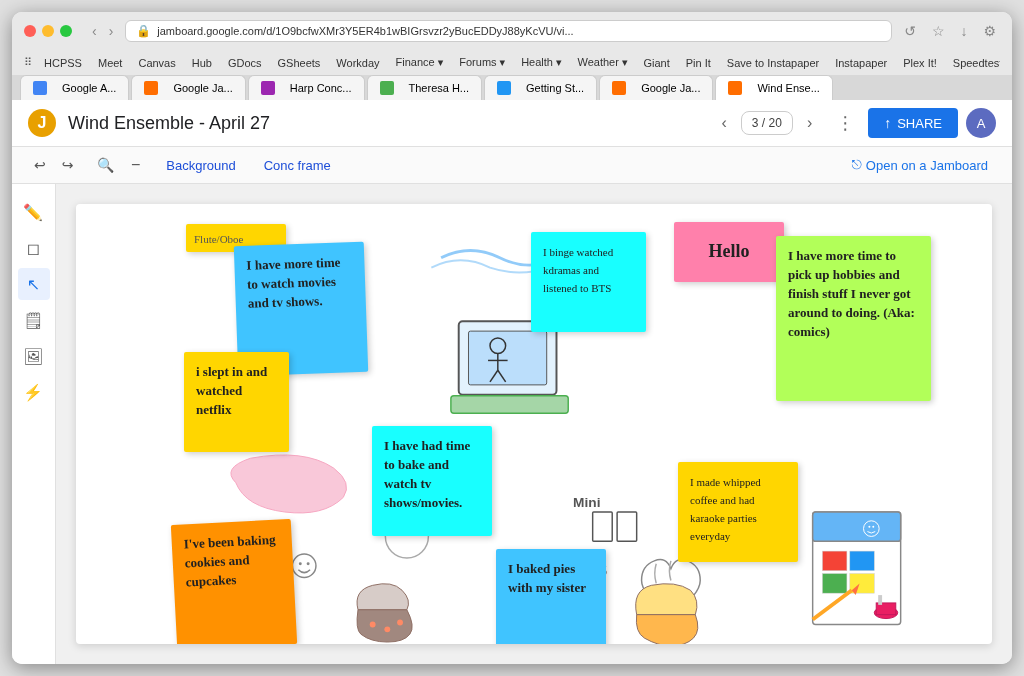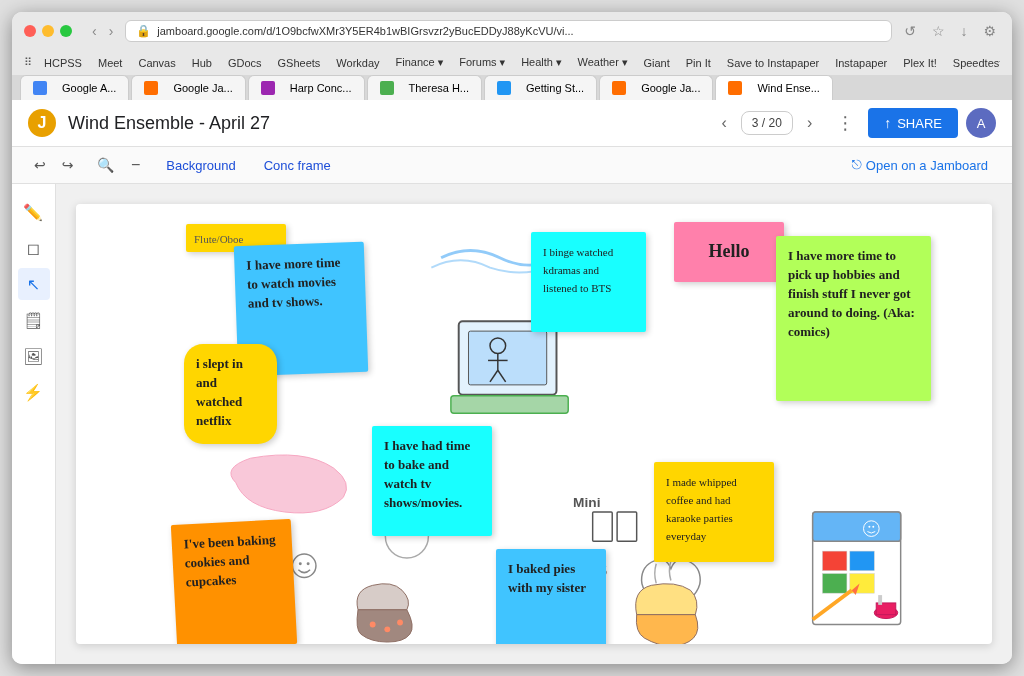--- a/index.html
+++ b/index.html
@@ -589,42 +589,42 @@
       </svg>
 
       <div class="sticky note-yellow" style="left:110px; top:20px; width:100px; height:28px; padding:5px 8px;">
         <span class="flute-label">Flute/Oboe</span>
       </div>
 
       <div class="sticky note-blue" style="left:160px; top:40px; width:130px; height:130px; transform: rotate(-2deg);">
         <span class="sticky-text">I have more time to watch movies and tv shows.</span>
       </div>
 
-      <div class="sticky note-yellow" style="left:108px; top:140px; width:93px; height:100px;border-radius:19px;">
+      <div class="sticky note-yellow" style="left:108px; top:148px; width:105px; height:100px;">
         <span class="sticky-text">i slept in and watched netflix</span>
       </div>
 
       <div class="sticky note-cyan" style="left:455px; top:28px; width:115px; height:100px;">
         <span class="sticky-text-sm">I binge watched kdramas and listened to BTS</span>
       </div>
 
       <div class="sticky note-pink" style="left:598px; top:18px; width:110px; height:60px; display:flex; align-items:center; justify-content:center;">
         <span class="sticky-text" style="font-size:18px; font-weight:700;">Hello</span>
       </div>
 
       <div class="sticky note-green" style="left:700px; top:12px; width:155px; height:165px;margin-top:20px;">
         <span class="sticky-text">I have more time to pick up hobbies and finish stuff I never got around to doing. (Aka: comics)</span>
       </div>
 
 
       <div class="sticky note-cyan" style="left:290px; top:222px; width:120px; height:110px;margin-left:6px;">
         <span class="sticky-text">I have had time to bake and watch tv shows/movies.</span>
       </div>
 
-      <div class="sticky note-yellow" style="left:578px; top:258px; width:120px; height:100px;">
+      <div class="sticky note-yellow" style="left:602px; top:258px; width:120px; height:100px;">
         <span class="sticky-text-sm">I made whipped coffee and had karaoke parties everyday</span>
       </div>
 
       <div class="sticky note-orange" style="left:98px; top:318px; width:120px; height:125px; transform: rotate(-3deg);">
         <span class="sticky-text">I've been baking cookies and cupcakes</span>
       </div>
 
       <div class="sticky note-blue" style="left:420px; top:345px; width:110px; height:105px;">
         <span class="sticky-text">I baked pies with my sister</span>
       </div>

